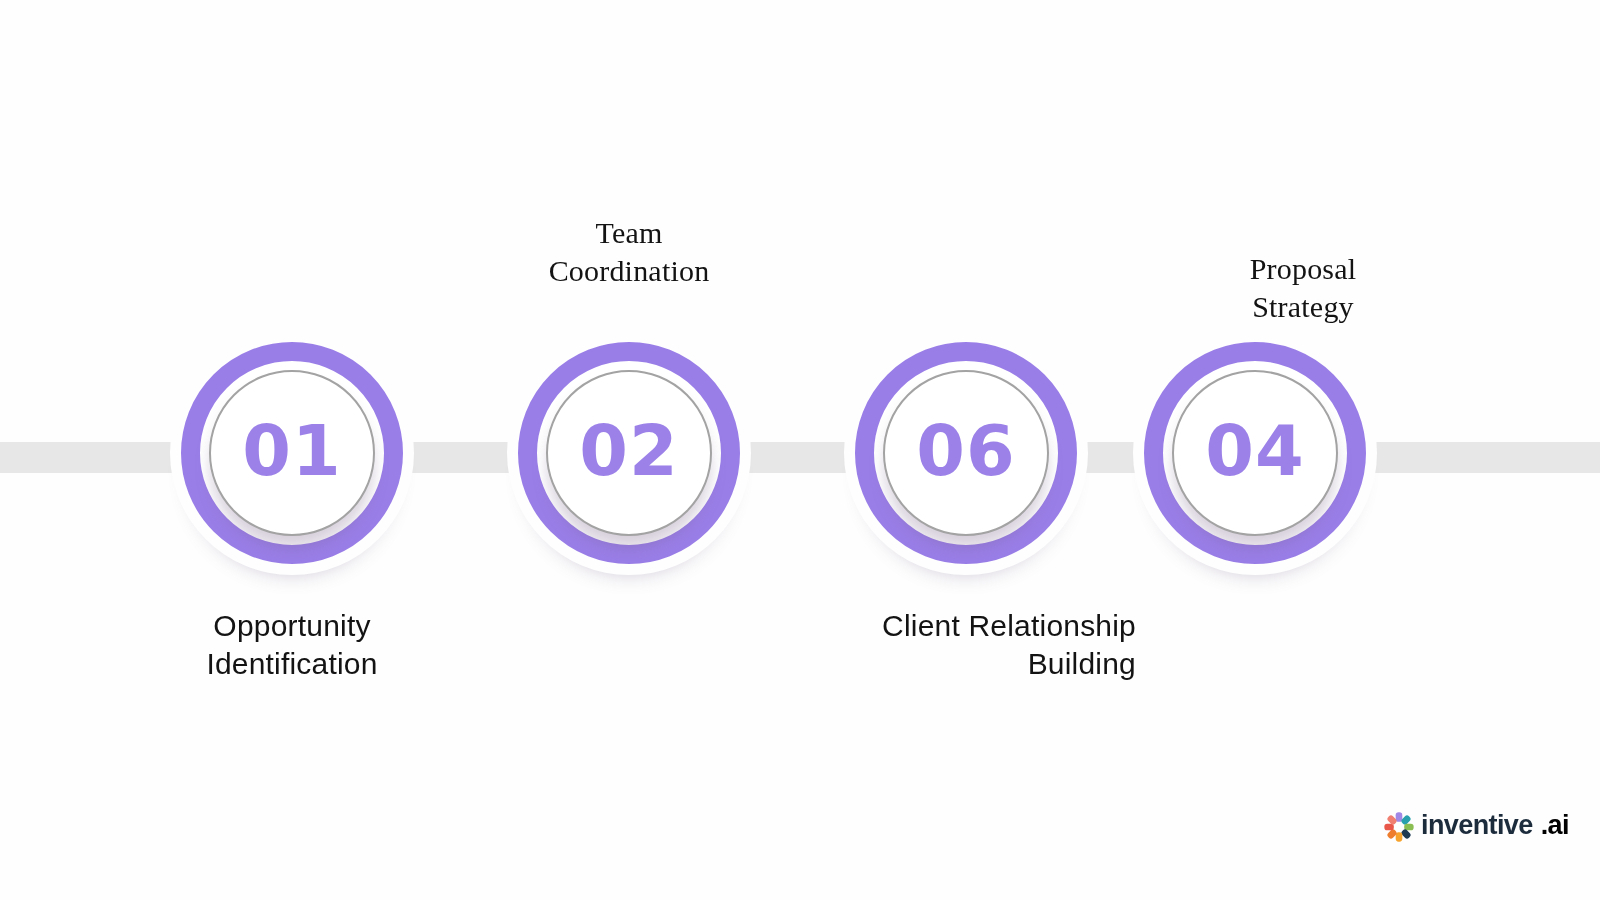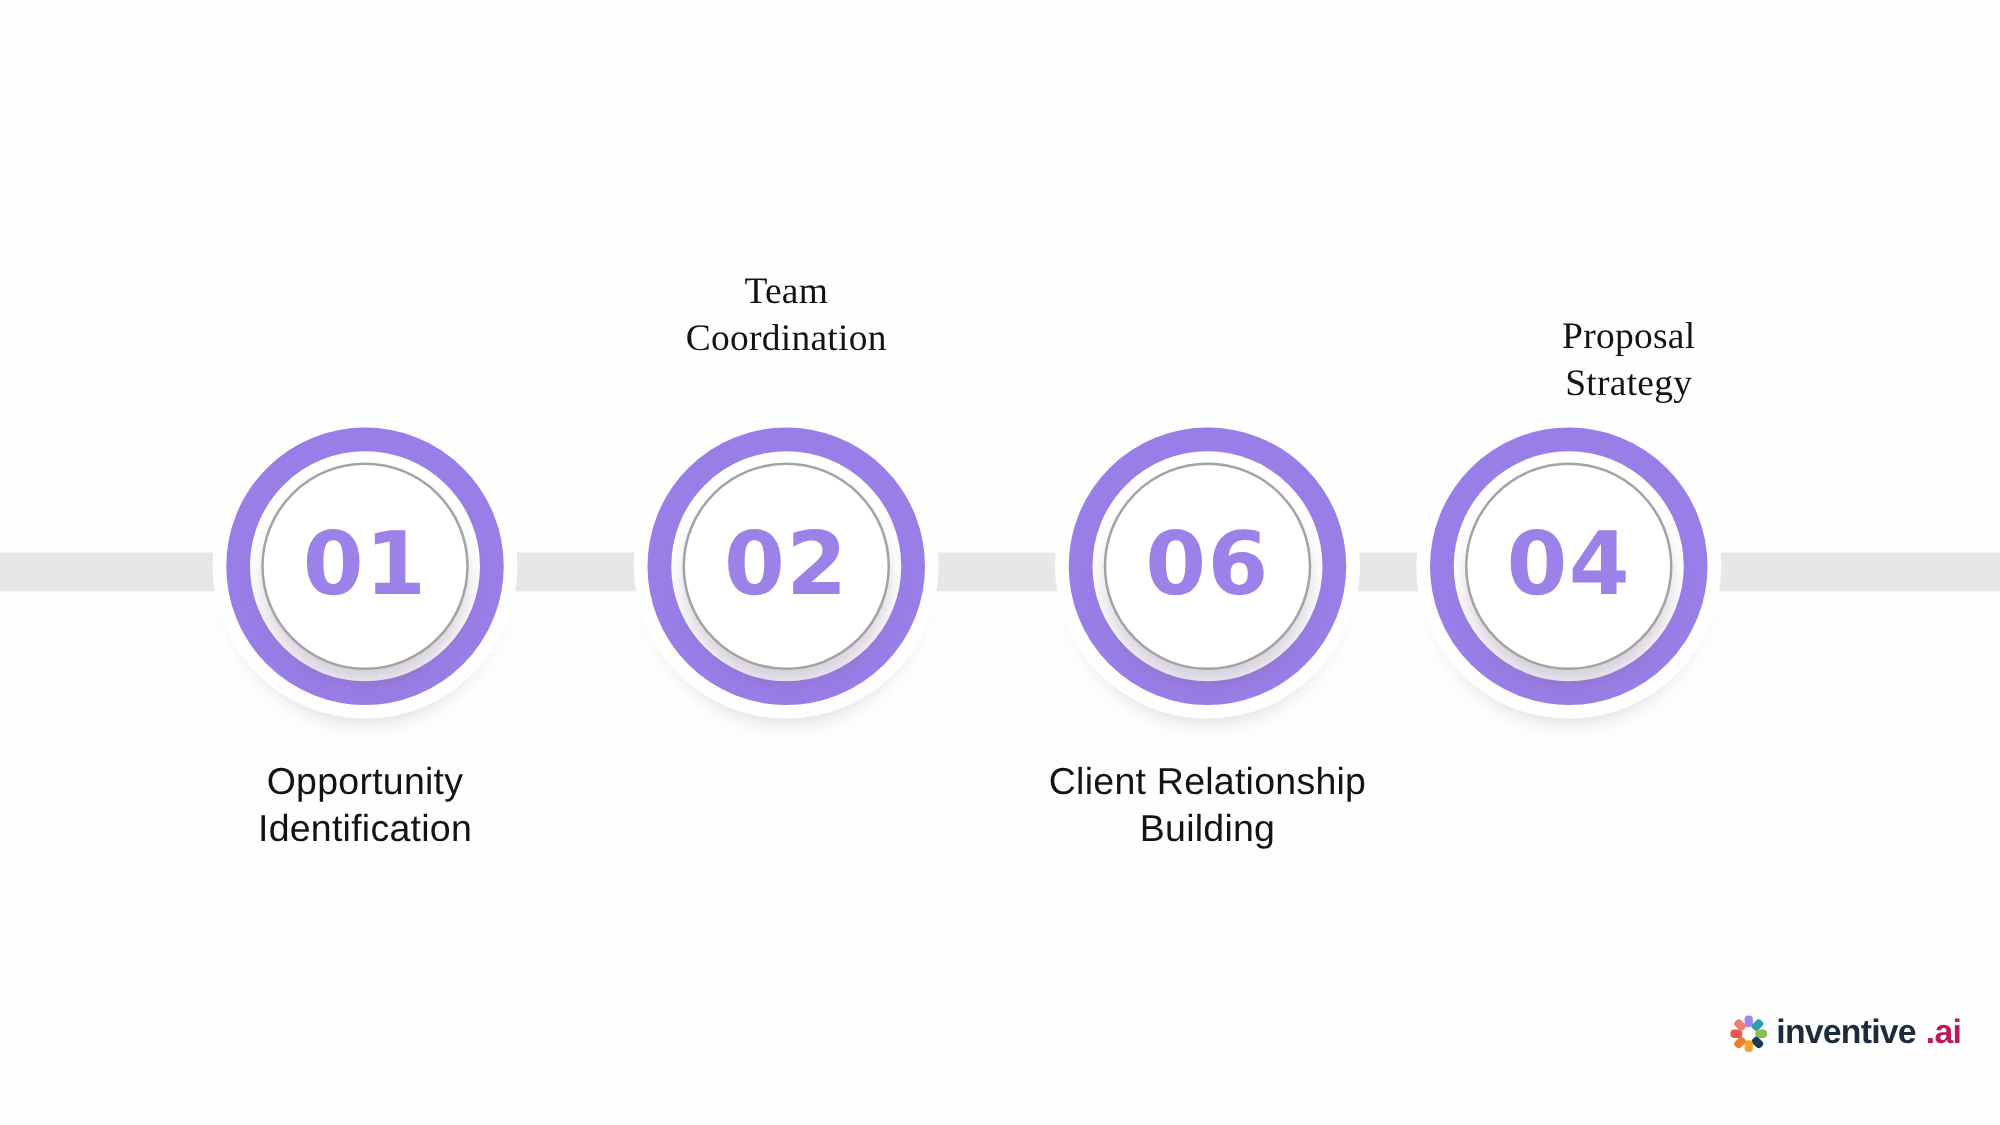--- a/index.html
+++ b/index.html
@@ -66,40 +66,40 @@
     font-size: 30px;
     line-height: 38px;
     color: #131313;
     white-space: pre-line;
     letter-spacing: 0.2px;
   }
   .step-label.above { top: 214px; font-family: Liberation Serif, serif; }
   .step-label.below { top: 607px; }
   .step-label.l1 { left: 122px; }
   .step-label.l2 { left: 459px; }
-  .step-label.l3 { left: 796px; }
+  .step-label.l3 { left: 796px; text-align: right; }
   .step-label.l4 { left: 1133px; margin-top: 36px; }
 
   .logo {
     position: absolute;
     left: 1382px; top: 810px;
     display: flex;
     align-items: flex-start;
   }
   .logo-icon { width: 34px; height: 34px; margin-right: 5px; }
   .logo-text {
     font-size: 27px;
     font-weight: 700;
     color: #1d2c3c;
     letter-spacing: -0.6px;
   }
   .logo-suffix {
     font-size: 27px;
     font-weight: 700;
-    color: #be185d;
+    color: #000000;
     letter-spacing: -0.6px;
     margin-left: 8px;
   }
 </style>
 </head>
 <body>
 
 <div class="canvas">
 
   <div class="track"></div>

